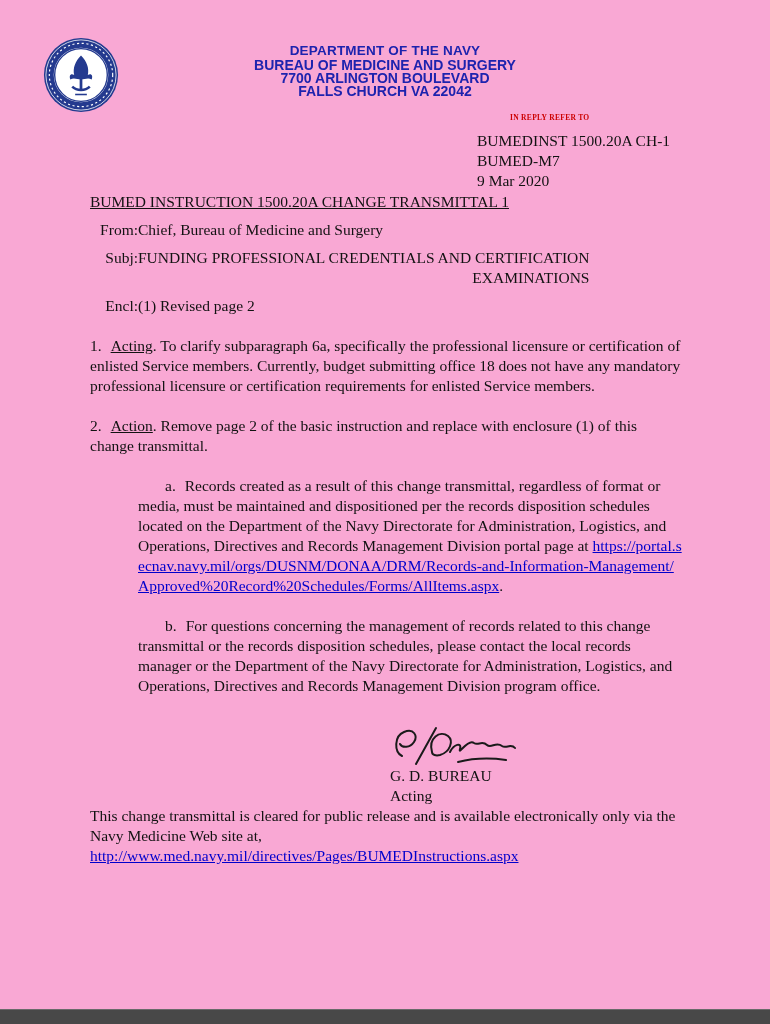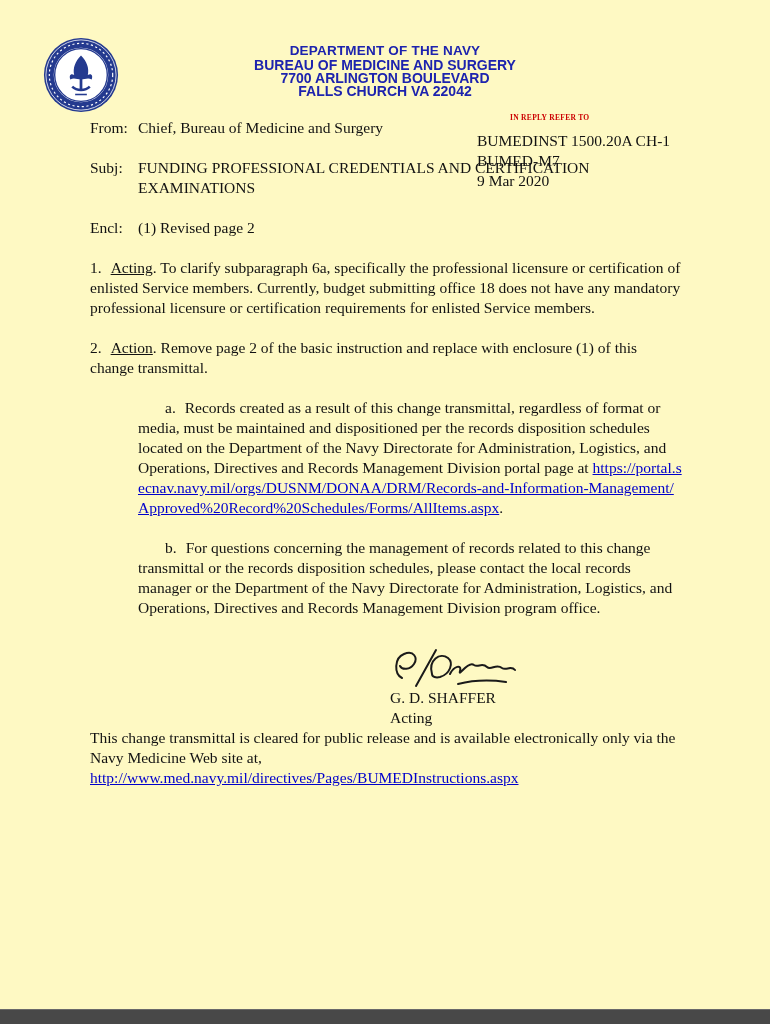--- a/index.html
+++ b/index.html
@@ -1,20 +1,20 @@
 <!DOCTYPE html>
 <html><head>
 <meta charset="utf-8">
 <style>
   * { margin:0; padding:0; box-sizing:border-box; }
   html,body { background:#e8e8e8; }
   body { font-family:"Liberation Serif", serif; color:#121212; }
   .page {
     position:relative; width:770px; height:1024px; margin:0 auto;
-    background:#fef9c3; overflow:hidden;
+    background:#f9a8d4; overflow:hidden;
   }
   
   .seal { position:absolute; left:42px; top:36px; width:78px; height:78px; }
 
   
   .letterhead {
     padding-top:42px; text-align:center;
     font-family:"Liberation Sans", sans-serif; font-weight:bold; color:#1d23ae;
   }
   .letterhead .dept { font-size:13.5px; letter-spacing:.2px; line-height:17px; }
@@ -24,21 +24,21 @@
   .replyblock { position:absolute; left:477px; top:108px; font-size:15.5px; line-height:20px; }
   .inreply {
     font-family:Liberation Serif, serif; color:#cc0000;
     font-size:7.5px; font-weight:bold; letter-spacing:.3px;
     margin-left:33px; margin-bottom:3px;
   }
 
   
   .content { padding:0 86px 0 90px; font-size:15.5px; line-height:20px; }
   .title { margin-top:94px; text-decoration:underline; }
-  .kvline { display:flex; margin-top:20px; }
+  .kvline { display:flex; margin-top:8px;text-align:right; }
   .kvlabel { width:48px; flex:none; }
   .para { margin-top:20px; }
   .num { margin-right:9px; }
   .u { text-decoration:underline; }
   .subpara { margin-top:20px; text-indent:27px;margin-left:48px; }
   .sublabel { margin-right:9px; }
   a.link { color:#0000cc; text-decoration:underline; cursor:pointer; word-break:break-all; }
 
   
   .sigblock { margin-top:26px; margin-left:300px; }
@@ -82,20 +82,21 @@
 
   <div class="replyblock">
     <div class="inreply">IN REPLY REFER TO</div>
     <div>BUMEDINST 1500.20A CH-1</div>
     <div>BUMED-M7</div>
     <div>9 Mar 2020</div>
   </div>
 
   <div class="content">
 
+    <div class="title">BUMED INSTRUCTION 1500.20A CHANGE TRANSMITTAL 1</div>
 
     <div class="kvline">
       <span class="kvlabel">From:</span>
       <span>Chief, Bureau of Medicine and Surgery</span>
     </div>
 
     <div class="kvline">
       <span class="kvlabel">Subj:</span>
       <span><span>FUNDING PROFESSIONAL CREDENTIALS AND CERTIFICATION</span><br><span>EXAMINATIONS</span></span>
     </div>
@@ -117,21 +118,21 @@
     <div class="sigblock">
       <svg class="sigscript" width="130" height="52" viewBox="0 0 130 52" aria-hidden="true">
         <g fill="none" stroke="#1a1a1a" stroke-width="2" stroke-linecap="round">
           <path d="M14 34 C6 30 6 14 16 10 C26 6 30 14 26 20 C22 26 14 26 12 22"></path>
           <path d="M28 42 L48 6"></path>
           <path d="M44 30 C40 16 52 8 60 14 C66 19 62 30 52 33 C48 34 44 33 44 30 Z"></path>
           <path d="M62 30 C66 22 74 20 72 27 C70 34 80 16 86 21 C90 24 94 18 99 23 C103 27 108 19 114 24 C118 27 123 21 127 26"></path>
           <path d="M70 40 C86 36 104 36 118 38"></path>
         </g>
       </svg>
-      <div class="signame">G. D. SHAFFER</div>
+      <div class="signame">G. D. BUREAU</div>
       <div class="sigtitle">Acting</div>
     </div>
 
     <div class="footer">
       <div>This change transmittal is cleared for public release and is available electronically only via the Navy Medicine Web site at,</div>
       <div><a class="link">http://www.med.navy.mil/directives/Pages/BUMEDInstructions.aspx</a></div>
     </div>
 
   </div>
 

